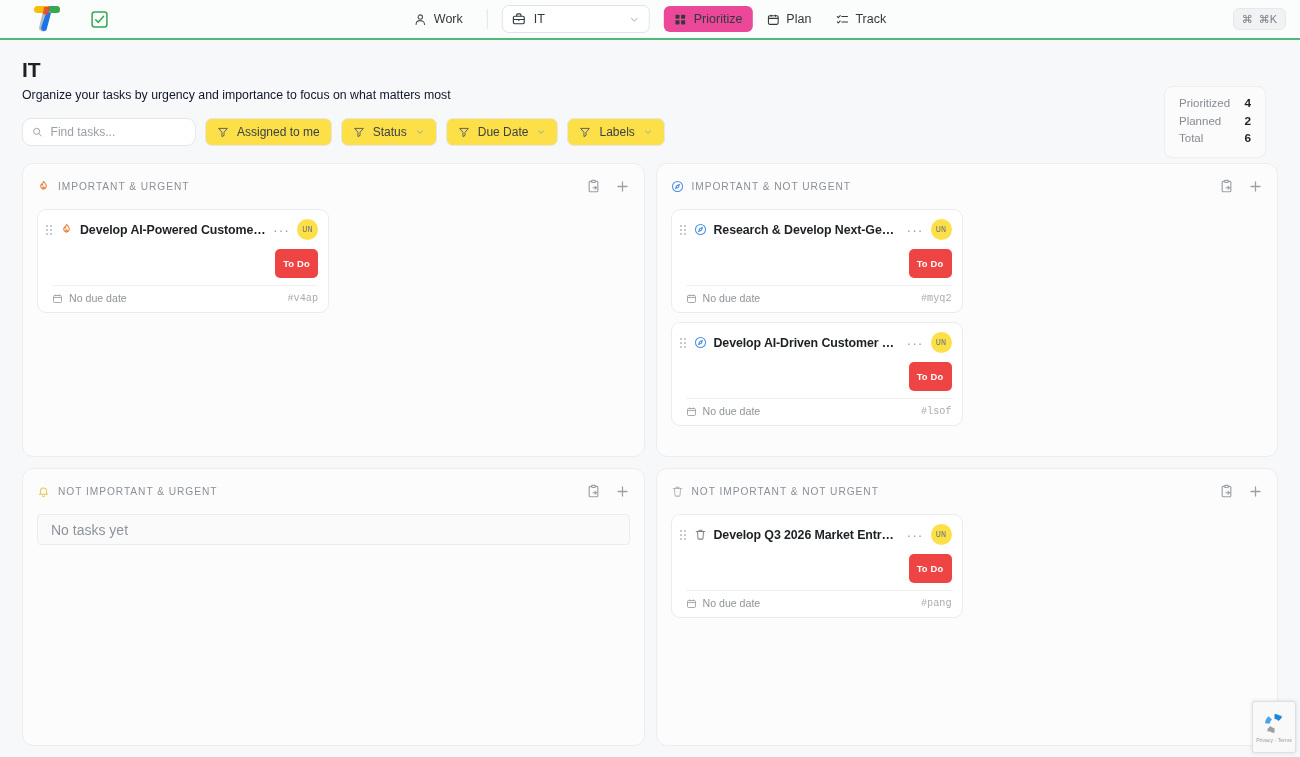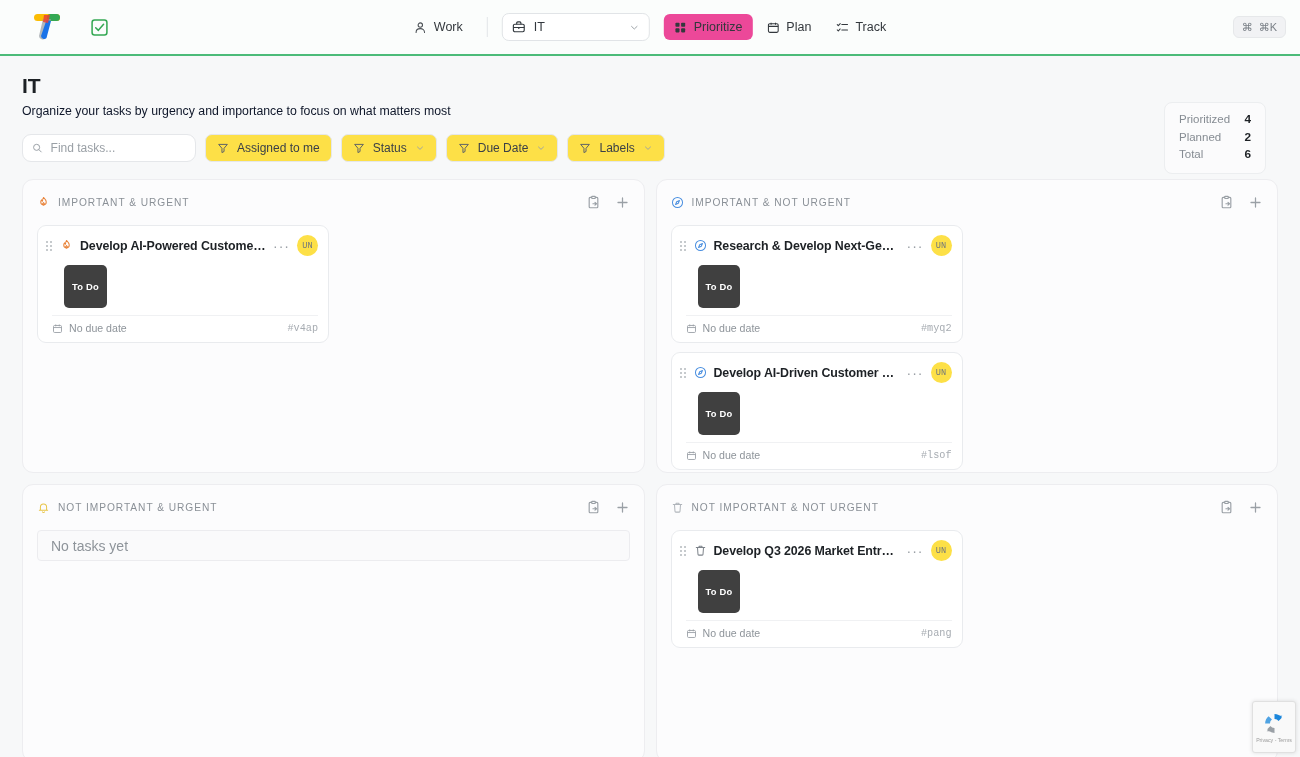--- a/index.html
+++ b/index.html
@@ -6,21 +6,21 @@
   html, body {
     width: 1300px; height: 757px;
     background: #f7f8f9;
     font-family: "Liberation Sans", sans-serif;
     color: #2c3238;
     overflow: hidden;
   }
 
   
   .topbar {
-    height: 56px;
+    height: 40px;
     background: #fbfdfc;
     border-bottom: 2px solid #4cbb79;
     display: flex;
     align-items: center;
     padding: 0 30px;
     position: relative;
   }
   .brand { display: flex; align-items: center; gap: 26px; }
   .logo-t { width: 34px; height: 30px; display:block; }
   .logo-check { width: 19px; height: 19px; display:block; }
@@ -89,20 +89,21 @@
     cursor: pointer; white-space: nowrap;
   }
 
   
   .grid {
     margin: 17px 22px 0 22px;
     display: grid;
     grid-template-columns: 1fr 1fr;
     grid-template-rows: 294px 278px;
     gap: 11px;
+    text-align: right;
   }
   .quad {
     background: #fcfcfd; border: 1px solid #ededf0; border-radius: 11px;
     padding: 13px 14px 0 14px; overflow: hidden;
   }
   .quad-head { display: flex; align-items: center; height: 18px; }
   .quad-title {
     font-size: 10.2px; letter-spacing: 0.95px; color: #8a9097;
     text-transform: uppercase; margin-left: 8px; font-weight: 500;
   }
@@ -122,23 +123,23 @@
     white-space: nowrap; overflow: hidden; text-overflow: ellipsis;
     flex: 1; letter-spacing: -0.1px;
   }
   .dots-menu { color: #9aa0a6; font-size: 14px; letter-spacing: 1px; line-height: 10px; cursor: pointer; flex: 0 0 auto; }
   .avatar {
     width: 21px; height: 21px; border-radius: 50%; background: #fde047;
     color: #70767c; font-size: 8.6px; display: flex; align-items: center;
     justify-content: center; flex: 0 0 auto; letter-spacing: 0.2px; font-family: Liberation Mono, monospace;
   }
   .badge {
-    display: inline-block; background: #404040; color: #fff;
+    display: inline-block; background: #ef4444; color: #fff;
     font-size: 9.4px; font-weight: bold; border-radius: 5px;
-    padding: 16px 8px; margin: 9px 0 0 18px; letter-spacing: 0.2px;
+    padding: 9px 8px; margin: 9px 0 0 18px; letter-spacing: 0.2px;
   }
   .card-foot {
     display: flex; align-items: center; margin: 7px 0 0 6px;
     padding-top: 6px; border-top: 1px solid #f0f1f3;
   }
   .due { display: flex; align-items: center; gap: 6px; font-size: 10.6px; color: #8e949a; }
   .slug { margin-left: auto; font-size: 10.2px; color: #a7acb2; font-family: "Liberation Mono", monospace; }
 
   .empty {
     margin-top: 14px; border: 1px solid #ececef; background: #fafafb;

